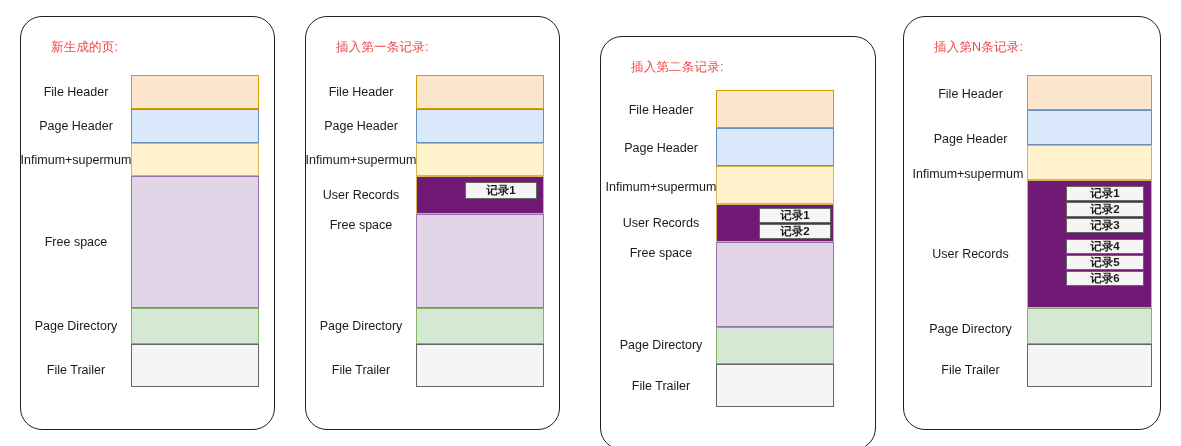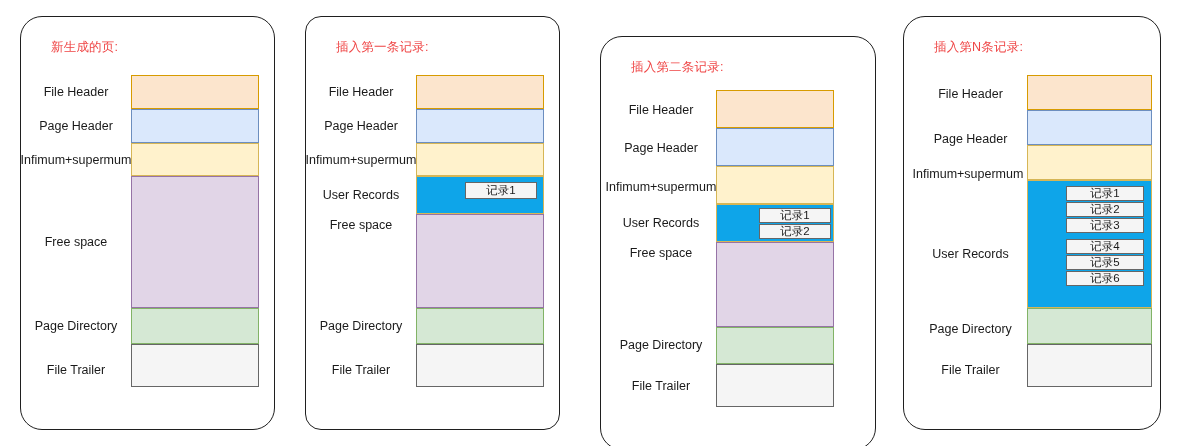--- a/index.html
+++ b/index.html
@@ -47,21 +47,21 @@
   }
   .blk {
     position: absolute;
     left: 0;
     right: 0;
     box-sizing: border-box;
   }
   .blk.file-header   { background:#fce5cd; border:1.2px solid #d79b00; }
   .blk.page-header   { background:#dae8fc; border:1.2px solid #6c8ebf; }
   .blk.infimum       { background:#fff2cc; border:1.2px solid #d6b656; }
-  .blk.user-records  { background:#0ea5e9; border:1.2px solid #d6b656; }
+  .blk.user-records  { background:#701a75; border:1.2px solid #d6b656;font-weight:bold; }
   .blk.free-space    { background:#e1d5e7; border:1.2px solid #9673a6; }
   .blk.page-dir      { background:#d5e8d4; border:1.2px solid #82b366; }
   .blk.file-trailer  { background:#f5f5f5; border:1.2px solid #666666; }
 
   
   .row-label {
     position: absolute;
     font-size: 12.5px;
     color: #1a1a1a;
     white-space: nowrap;
@@ -104,21 +104,21 @@
     </div>
 
     <div class="row-label" style="left:0px; width:110px; top:75px;">File Header</div>
     <div class="row-label" style="left:0px; width:110px; top:109px;">Page Header</div>
     <div class="row-label" style="left:-5px; width:120px; top:143px;">Infimum+supermum</div>
     <div class="row-label" style="left:0px; width:110px; top:225px;">Free space</div>
     <div class="row-label" style="left:0px; width:110px; top:309px;">Page Directory</div>
     <div class="row-label" style="left:0px; width:110px; top:353px;">File Trailer</div>
   </div>
 
-  <div class="panel" id="p2" style="left:305px; width:255px;border-radius:16px;">
+  <div class="panel" id="p2" style="left:305px; width:255px;">
     <div class="panel-title">插入第一条记录:</div>
 
     <div class="page-column" style="left:110px; top:58px; width:128px; height:312px;">
 
       <div class="blk file-header" style="top:0px;   height:34px;"></div>
       <div class="blk page-header" style="top:34px;  height:34px;"></div>
       <div class="blk infimum" style="top:68px;  height:33px;"></div>
 
       <div class="blk user-records" style="top:101px; height:38px;">
         <div class="record-chip" style="left:48px; top:5px; width:72px; height:17px;">记录1</div>

